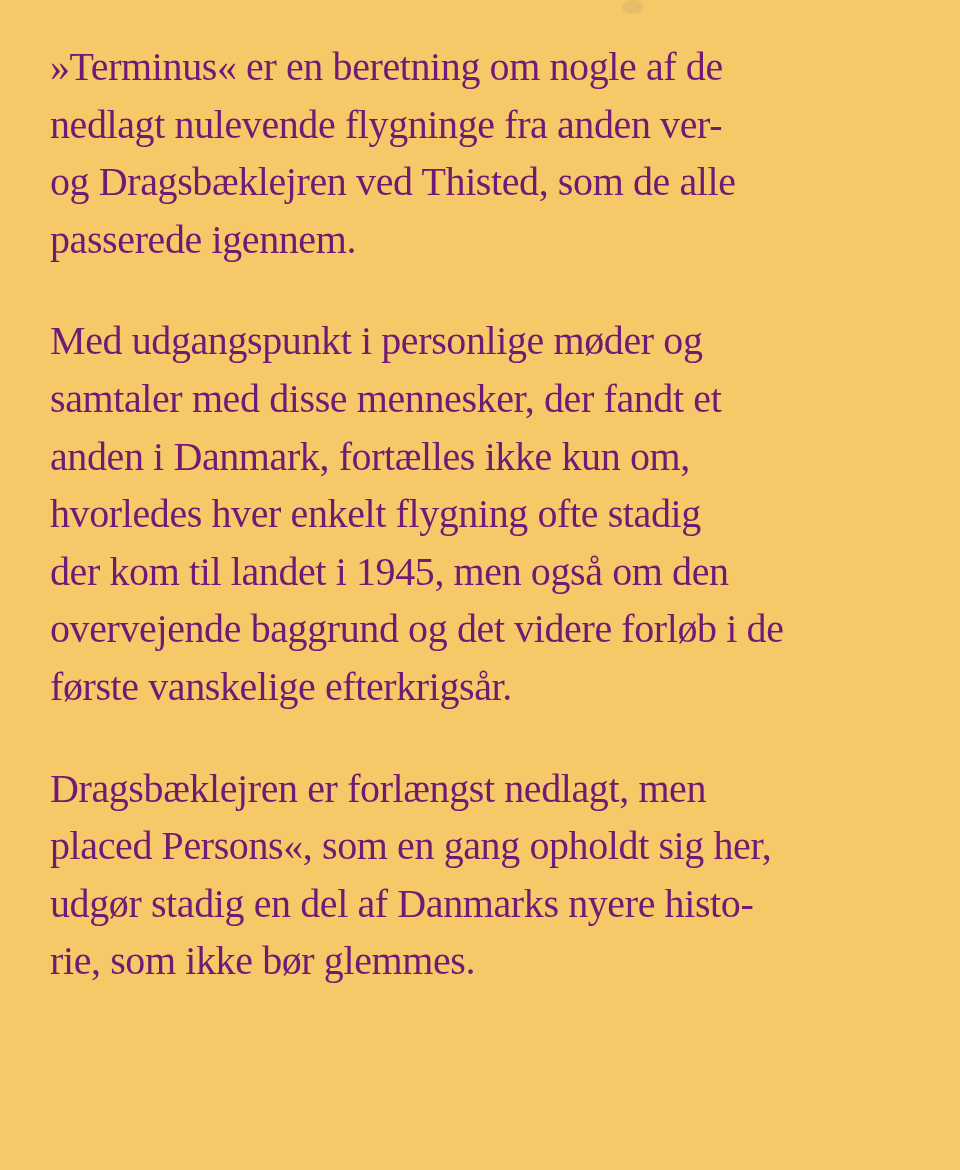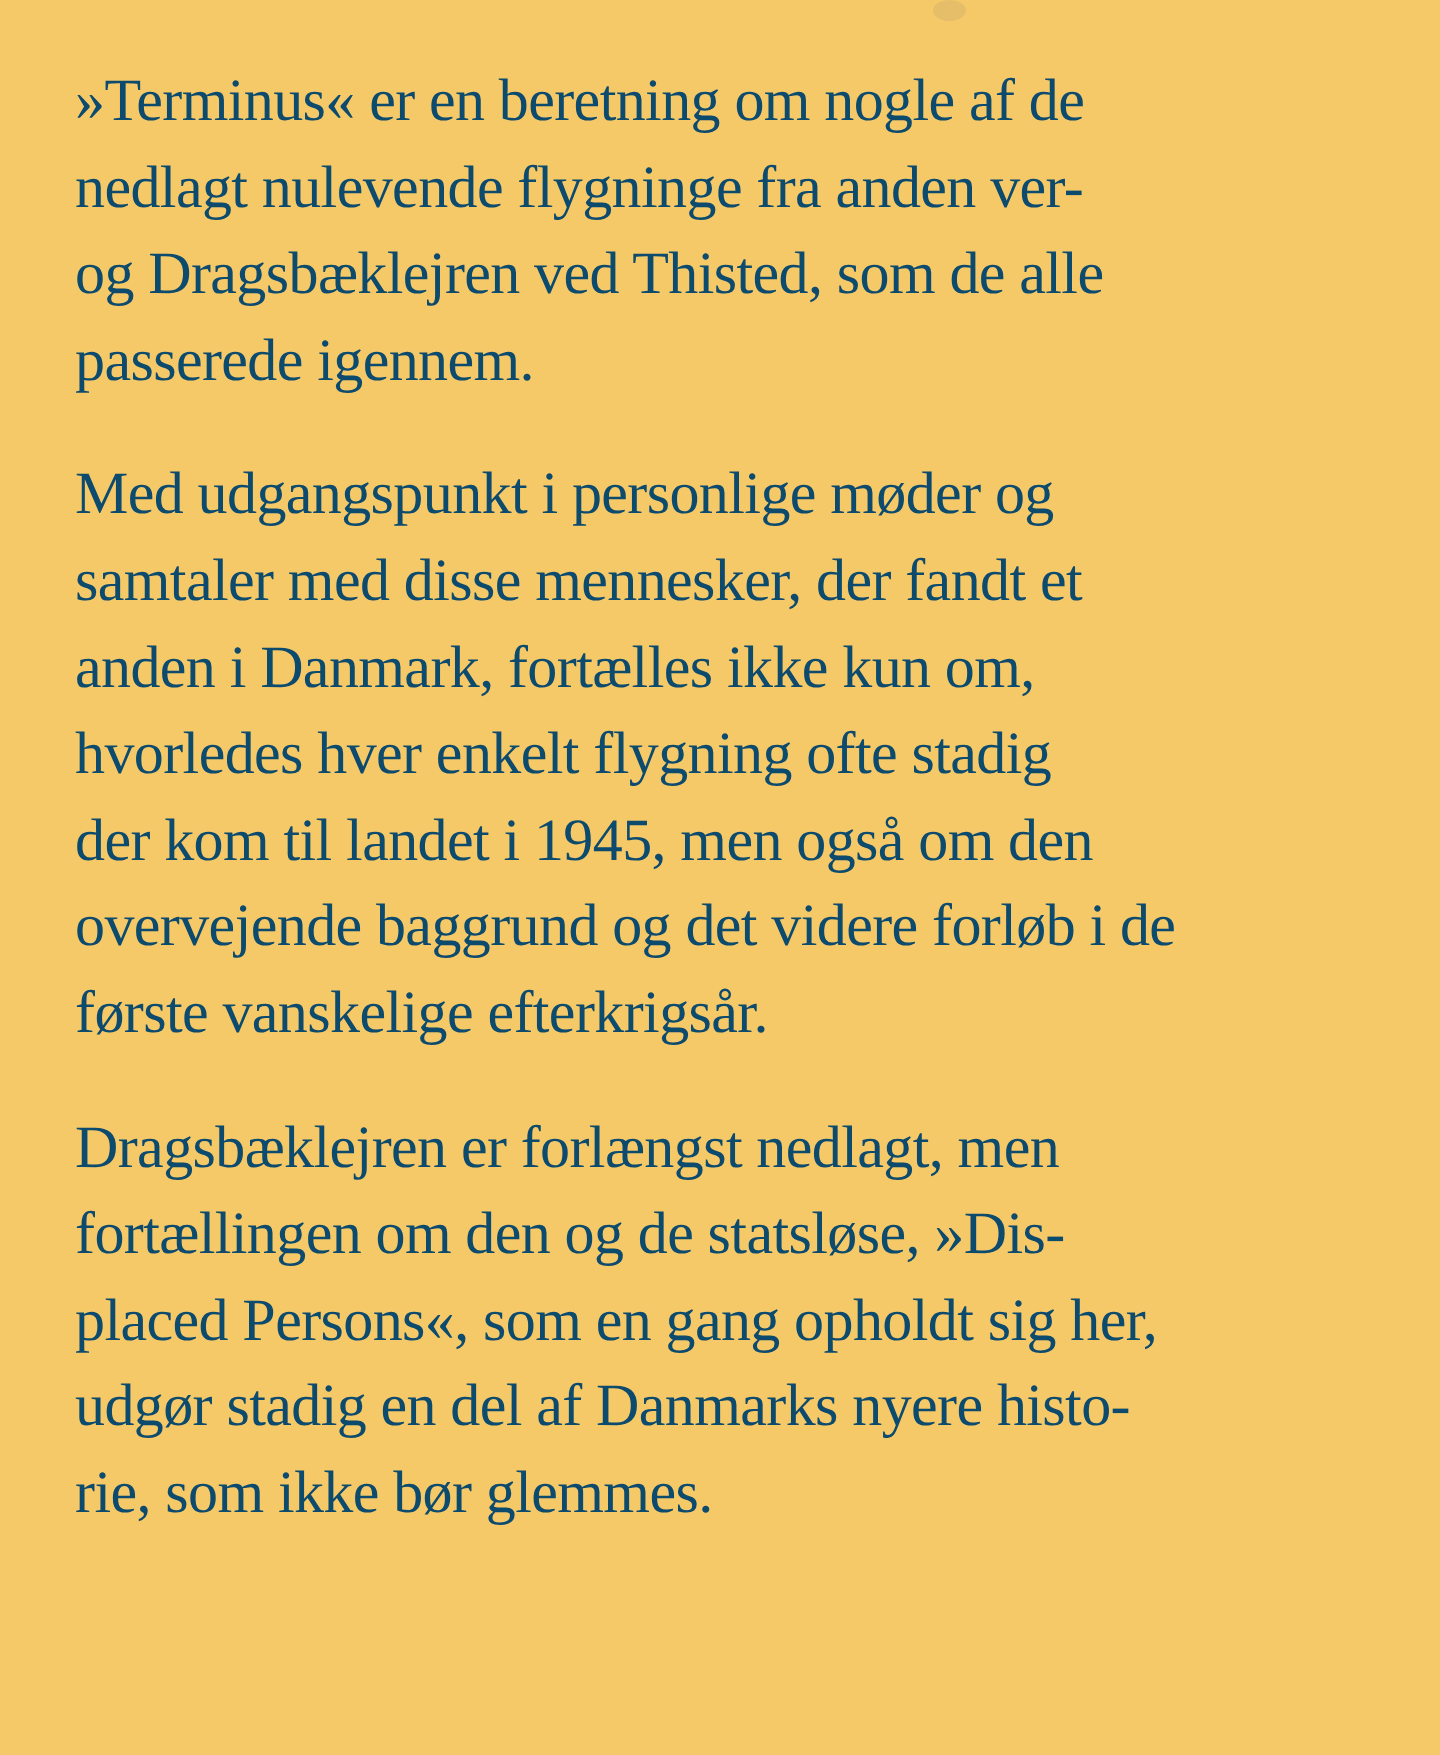--- a/index.html
+++ b/index.html
@@ -6,26 +6,26 @@
   body {
     width: 960px; height: 1170px; overflow: hidden;
     background: #f6c968;
     position: relative;
   }
   .page {
     position: absolute; left: 50px; top: 38px; width: 900px;
     font-family: "Liberation Serif", "DejaVu Serif", serif;
     font-size: 40px;
     line-height: 57.6px;
-    color: #0c4a6e;
+    color: #701a75;
     letter-spacing: -0.4px;
   }
   .para { margin: 0; }
   .line { display: block; white-space: nowrap; }
-  .para + .para { margin-top: 32px; }
+  .para + .para { margin-top: 44px; }
   .smudge {
     position: absolute; left: 622px; top: 0px; width: 22px; height: 14px;
     border-radius: 50%;
     background: rgba(200,170,110,0.35);
   }
 </style>
 </head>
 <body>
 
 <div class="smudge"></div>
@@ -41,18 +41,17 @@
     <span class="line">Med udgangspunkt i personlige møder og</span>
     <span class="line">samtaler med disse mennesker, der fandt et</span>
     <span class="line">anden i Danmark, fortælles ikke kun om,</span>
     <span class="line">hvorledes hver enkelt flygning ofte stadig</span>
     <span class="line">der kom til landet i 1945, men også om den</span>
     <span class="line">overvejende baggrund og det videre forløb i de</span>
     <span class="line">første vanskelige efterkrigsår.</span>
   </p>
   <p class="para">
     <span class="line">Dragsbæklejren er forlængst nedlagt, men</span>
-    <span class="line">fortællingen om den og de statsløse, »Dis-</span>
     <span class="line">placed Persons«, som en gang opholdt sig her,</span>
     <span class="line">udgør stadig en del af Danmarks nyere histo-</span>
     <span class="line">rie, som ikke bør glemmes.</span>
   </p>
 </div>
 
 </body></html>

